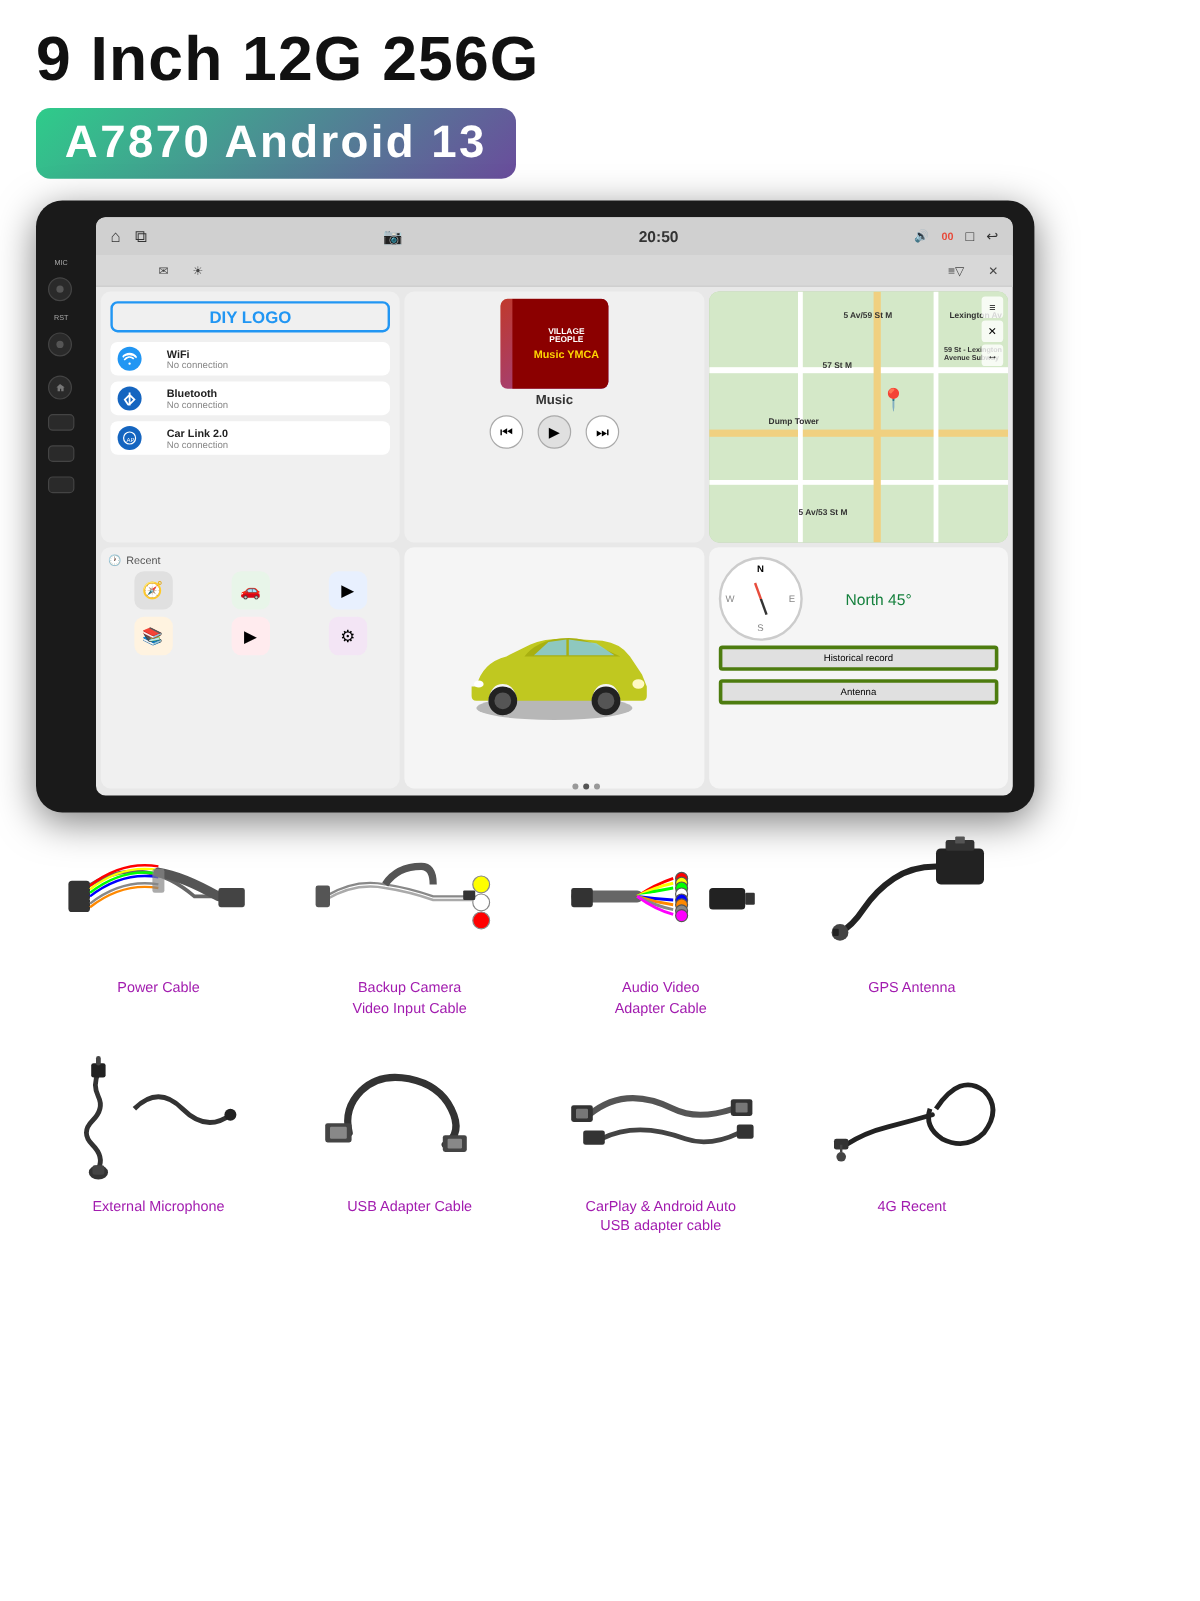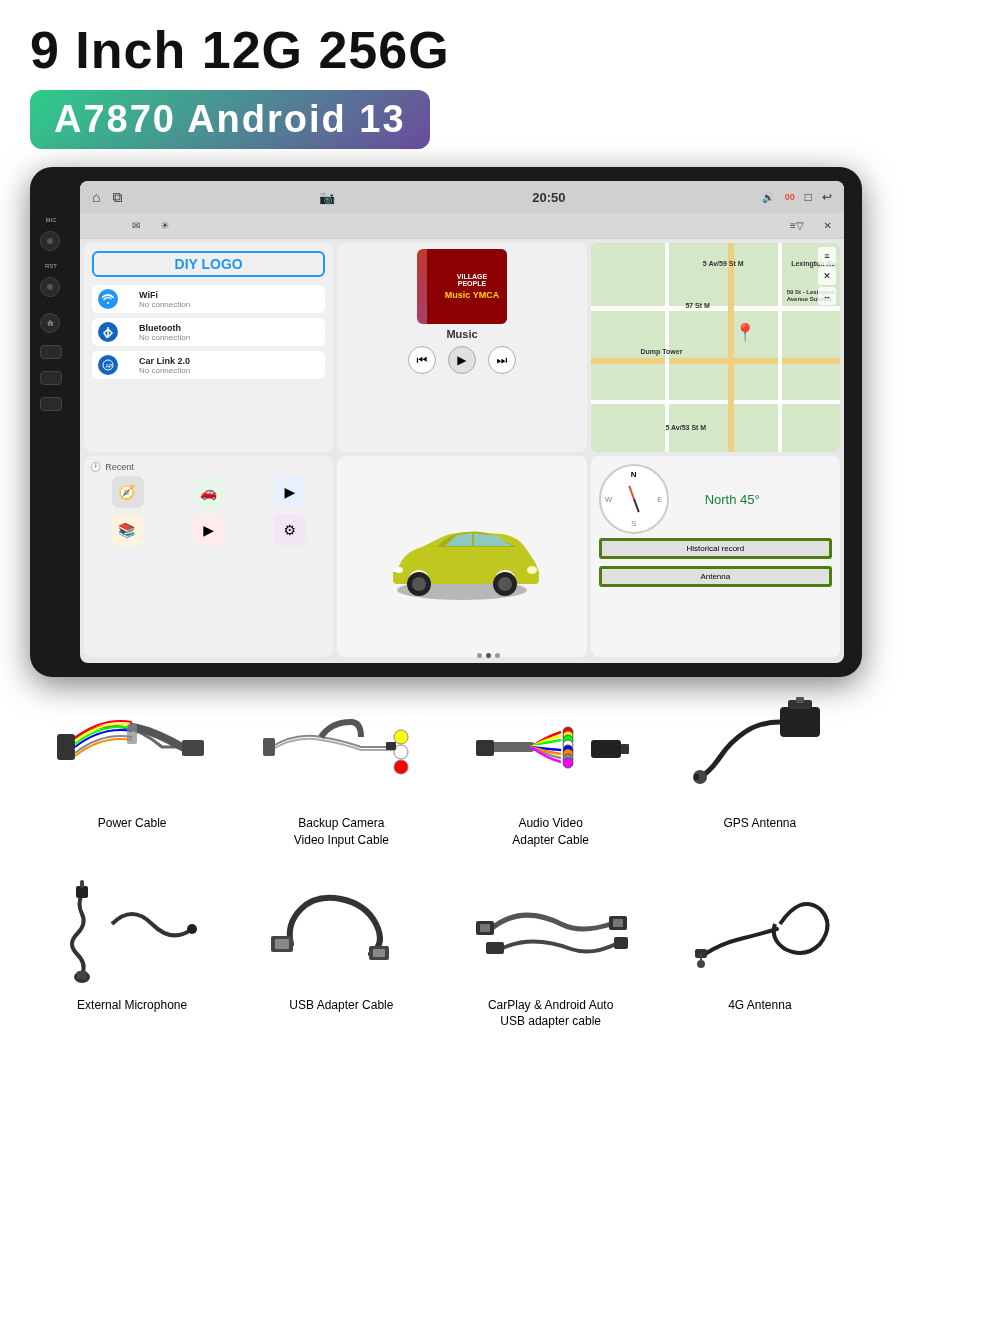--- a/index.html
+++ b/index.html
@@ -399,21 +399,21 @@
       width: 180px;
       height: 120px;
       display: flex;
       align-items: center;
       justify-content: center;
       position: relative;
     }
 
     .accessory-label {
       font-size: 12px;
-      color: #000000;
+      color: #a21caf;
       text-align: center;
       font-weight: 500;
       line-height: 1.4;
     }
 
     
     .row-2 {
       margin-top: 15px;
     }
     .dot {
@@ -816,18 +816,18 @@
           <path d="M100 50 Q120 20 140 35 Q155 50 140 70 Q125 85 105 75 Q90 65 95 50" stroke="#222" stroke-width="4" fill="none"></path>
 
           <path d="M97 55 Q80 60 60 65 Q40 70 25 80" stroke="#222" stroke-width="4" fill="none" stroke-linecap="round"></path>
 
           <rect x="15" y="75" width="12" height="9" rx="2" fill="#333"></rect>
           <circle cx="21" cy="90" r="4" fill="#444"></circle>
 
           <path d="M21 86 L21 80" stroke="#444" stroke-width="2"></path>
         </svg>
       </div>
-      <div class="accessory-label">4G Antenna</div>
+      <div class="accessory-label">4G Recent</div>
     </div>
 
   </div>
 
 </div>
 
 </body></html>

